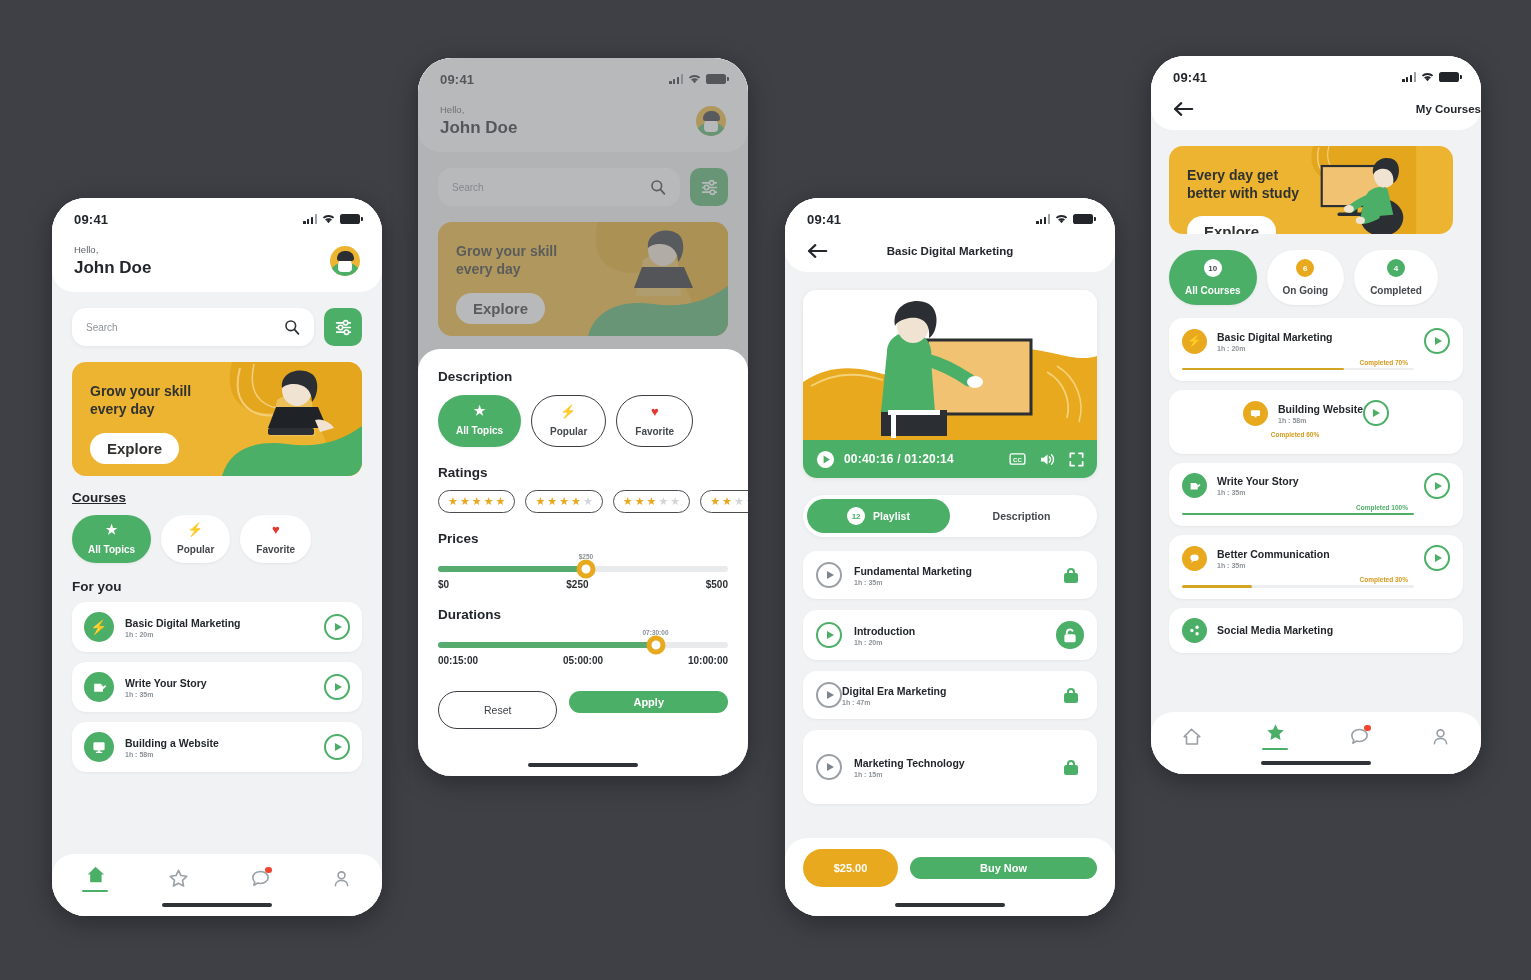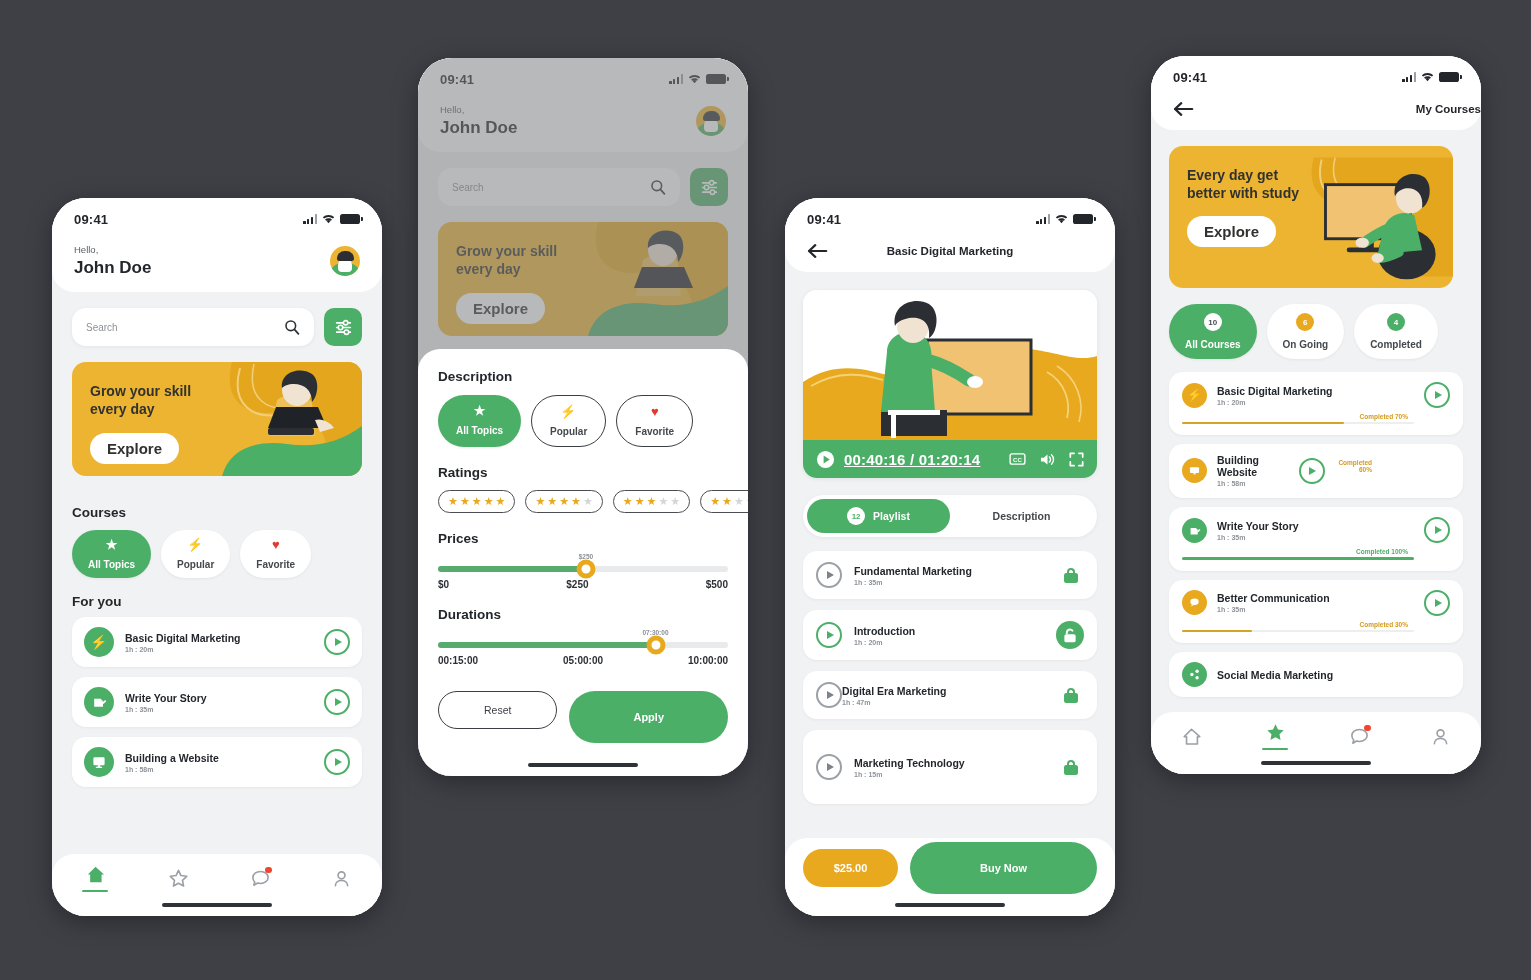--- a/index.html
+++ b/index.html
@@ -93,28 +93,28 @@
   .slider-fill{position:absolute;left:0;top:0;bottom:0;background:#57ab6e;border-radius:4px;}
   .knob{position:absolute;top:50%;width:19px;height:19px;border-radius:50%;background:#fff;
     border:5px solid #e8a91e;transform:translate(-50%,-50%);}
   .knob-lbl{position:absolute;bottom:12px;transform:translateX(-50%);font-size:6.5px;
     font-weight:bold;color:#8a9096;white-space:nowrap;}
   .scale{display:flex;justify-content:space-between;font-size:10px;font-weight:bold;color:#2c2f34;margin-top:7px;}
 
   .btn-outline{border:1.3px solid #3b3e43;border-radius:999px;font-size:10.5px;color:#3b3e43;
     display:flex;align-items:center;justify-content:center;height:38px;}
   .btn-solid{background:#4caf68;border-radius:999px;font-size:11px;color:#fff;font-weight:bold;
-    display:flex;align-items:center;justify-content:center;height:52px;}
+    display:flex;align-items:center;justify-content:center;height:22px;}
 
   
   .video-wrap{border-radius:14px;overflow:hidden;background:#fff;}
   .video-art{position:relative;height:150px;background:#fff;overflow:hidden;}
   .vcontrols{height:38px;background:#4caf68;display:flex;align-items:center;
     padding:0 13px;gap:9px;color:#fff;}
-  .vtime{font-size:15px;font-weight:bold;letter-spacing:.2px;text-decoration:underline;}
+  .vtime{font-size:12px;font-weight:bold;letter-spacing:.2px;}
   .vicons{margin-left:auto;display:flex;align-items:center;gap:13px;}
 
   .tabbar{background:#fff;border-radius:999px;display:flex;padding:4px;}
   .tab{flex:1;border-radius:999px;height:34px;display:flex;align-items:center;
     justify-content:center;gap:8px;font-size:10.5px;font-weight:bold;color:#44484d;}
   .tab.active{background:#4caf68;color:#fff;}
 
   .lock{width:14px;height:15px;position:relative;}
   .lock .body{position:absolute;bottom:0;width:14px;height:9.5px;background:#4caf68;border-radius:2.2px;}
   .lock .shk{position:absolute;top:0;left:2.6px;width:8.8px;height:8px;border:2.1px solid #4caf68;
@@ -198,21 +198,21 @@
           <rect x="196" y="66" width="46" height="7" rx="2" fill="#2b2f33"></rect>
           <path d="M204 45 L246 45 L255 66 L196 66 Z" fill="#1f2226"></path>
           <path d="M243 58 C250 56 258 60 262 66 L248 70 Z" fill="#f0e3d2"></path>
         </svg>
         <div style="position:relative;padding:20px 0 0 18px;">
           <h3><span>Grow your skill</span><br><span>every day</span></h3>
           <div class="explore" style="margin-top:14px;">Explore</div>
         </div>
       </div>
 
-      <div class="sec-title" style="margin:29px 0 0 20px;">Courses</div>
+      <div class="sec-title" style="margin:14px 0 0 20px;text-decoration:underline;">Courses</div>
 
       <div style="display:flex;gap:10px;padding:10px 0 0 20px;">
         <div class="chip active">
           <span style="font-size:13px;line-height:1;">★</span>
           <span>All Topics</span>
         </div>
         <div class="chip">
           <span style="font-size:13px;line-height:1;color:#edb431;">⚡</span>
           <span>Popular</span>
         </div>
@@ -622,21 +622,21 @@
         </div>
         <div style="display:flex;align-items:center;padding:12px 22px 0 22px;position:relative;height:26px;">
           <svg width="22" height="16" viewBox="0 0 24 16">
             <line x1="2.5" y1="8" x2="21" y2="8" stroke="#23262b" stroke-width="2.4" stroke-linecap="round"></line>
             <polyline points="9,1.6 2.2,8 9,14.4" fill="none" stroke="#23262b" stroke-width="2.4" stroke-linecap="round" stroke-linejoin="round"></polyline>
           </svg>
           <div style="position:absolute;left:0;right:0;text-align:right;font-size:11.5px;font-weight:bold;color:#23262b;">My Courses</div>
         </div>
       </div>
 
-      <div class="banner" style="margin:16px 28px 0 18px;height:142px;">
+      <div class="banner" style="margin:16px 28px 0 18px;height:88px;">
         <svg viewBox="0 0 294 123" style="position:absolute;inset:0;width:100%;height:100%;">
           <path d="M150 0 C140 34 162 52 190 50 C232 46 254 70 250 123 L294 123 L294 0 Z" fill="#e3a61c"></path>
           <path d="M158 2 C150 36 172 50 198 48" stroke="#f3ce7a" stroke-width="2" fill="none"></path>
           <path d="M172 0 C164 32 186 44 212 42" stroke="#f3ce7a" stroke-width="1.6" fill="none"></path>
           <rect x="162" y="28" width="88" height="56" fill="#f0c271" stroke="#2b2f33" stroke-width="3"></rect>
           <rect x="198" y="84" width="14" height="10" fill="#2b2f33"></rect>
           <rect x="184" y="93" width="42" height="5" rx="2.4" fill="#2b2f33"></rect>
           <ellipse cx="246" cy="100" rx="30" ry="26" fill="#2b2f33"></ellipse>
           <path d="M222 74 C226 58 244 54 254 60 L262 96 L216 100 Z" fill="#4caf68"></path>
           <ellipse cx="250" cy="42" rx="15" ry="16" fill="#f0e3d2"></ellipse>
@@ -681,21 +681,21 @@
             <div class="play-ring">
                 <div class="tri"></div>
               </div>
           </div>
           <div class="pct" style="color:#d49a1c;text-align:right;margin:5px 42px 2px 0;">Completed 70%</div>
           <div class="progress-track" style="margin-right:36px;">
             <div class="progress-fill" style="width:70%;background:#d4a423;"></div>
           </div>
         </div>
 
-        <div class="row-card" style="flex-direction:row;align-items:flex-start;padding:10px 13px 11px 13px;">
+        <div class="row-card" style="flex-direction:column;align-items:center;padding:10px 13px 11px 13px;">
           <div style="display:flex;align-items:center;">
             <div class="circ-icon" style="background:#e8a91e;width:25px;height:25px;">
               <svg width="13" height="13" viewBox="0 0 20 20">
                   <rect x="3" y="5" width="14" height="9" rx="1.6" fill="#fff"></rect>
                   <rect x="8.4" y="14" width="3.2" height="2" fill="#fff"></rect>
                 </svg>
             </div>
             <div style="flex:1;margin-left:10px;">
               <div class="item-title">Building Website</div>
               <div class="item-sub">1h : 58m</div>

